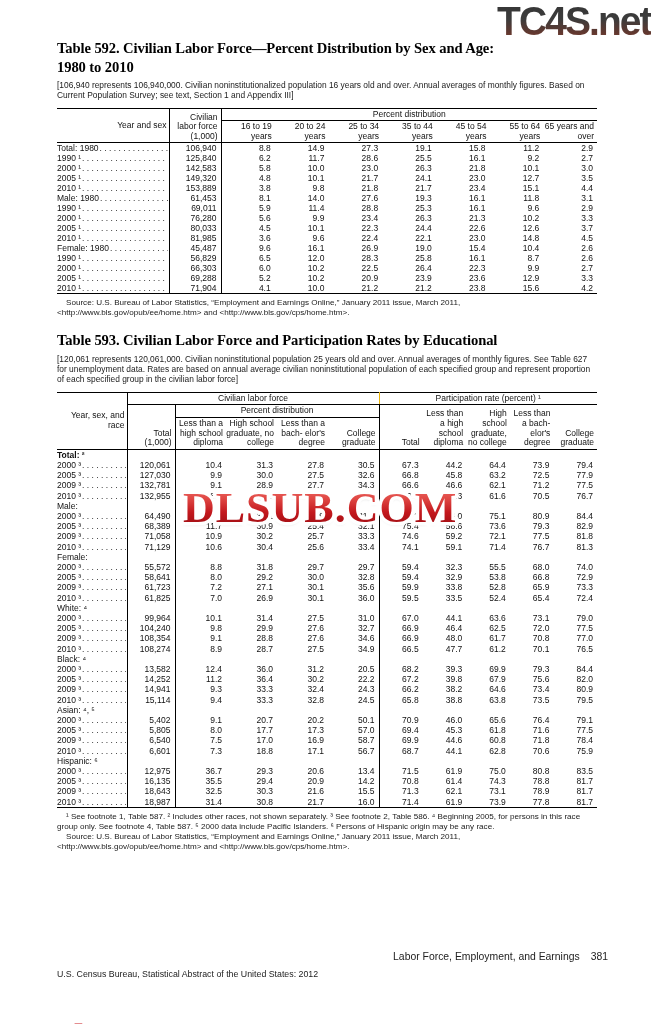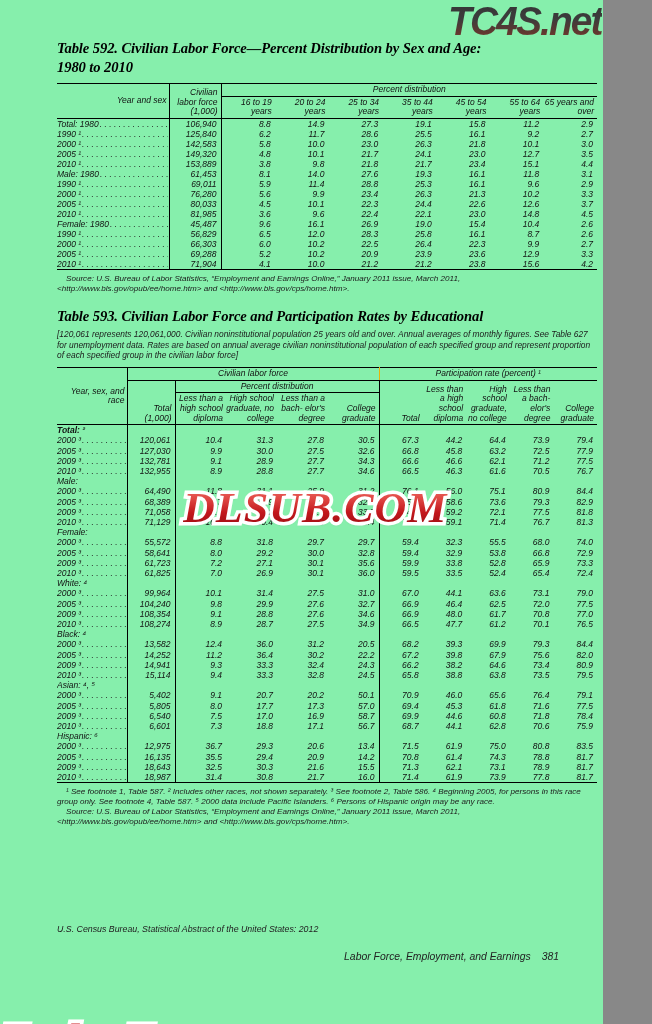--- a/index.html
+++ b/index.html
@@ -1,17 +1,17 @@
 <!DOCTYPE html>
 <html><head>
 <meta charset="utf-8">
 <style>
   html,body{margin:0;padding:0;background:#888;}
-  .page{position:relative;width:603px;height:1024px;background:#86efac;overflow:hidden;
-        font-family:"Liberation Sans","DejaVu Sans",sans-serif;color:#111;font-style:italic;}
+  .page{position:relative;width:652px;height:1024px;background:#ffffff;overflow:hidden;
+        font-family:"Liberation Sans","DejaVu Sans",sans-serif;color:#111;}
   .content{position:absolute;left:57px;top:0;width:540px;}
 
   
   .tbl-title{font-family:"Liberation Serif","DejaVu Serif",serif;font-weight:bold;
              font-size:14.6px;line-height:18.5px;letter-spacing:-0.1px;color:#000;margin:0;}
   .tbl-title.first{margin-top:39px;}
   .tbl-title.second{margin-top:13px;}
   .headnote{font-size:8.4px;line-height:10.3px;margin:4px 0 0 0;color:#1a1a1a;}
   .fnblock{margin-top:4px;}
   .fnblock p{margin:0;font-size:8.1px;line-height:10px;text-indent:9px;color:#1a1a1a;}
@@ -41,21 +41,21 @@
   .t593 th.t1000{border-right:1px solid #000;}
   .t593 th.pdg{border-right:1px solid #000;}
   .t593 th.prt{border-left:1px solid #000;}
   .t593 td.c0{border-right:1px solid #000;}
   .t593 td.c4{border-right:1px solid #000;}
   .b{font-weight:bold;}
 
   
   .chapline{position:absolute;top:951px;right:44px;font-size:10.4px;color:#222;}
   .chapline .pageno{margin-left:11px;}
-  .srcline{position:absolute;top:924px;left:57px;font-size:8.8px;color:#222;}
+  .srcline{position:absolute;top:969px;left:57px;font-size:8.8px;color:#222;}
 
   
   .wm{position:absolute;z-index:6;white-space:nowrap;}
   .wm-top{top:-2px;right:1px;font-family:"Liberation Sans","DejaVu Sans",sans-serif;
           font-weight:bold;font-size:41px;letter-spacing:-2px;transform:scaleX(.95);
           transform-origin:right top;
           background:linear-gradient(180deg,#343434 0%,#3c3c3c 45%,#63382f 75%,#96564a 100%);
           -webkit-background-clip:text;background-clip:text;color:transparent;}
   .wm-out{position:relative;font-family:"Liberation Serif","DejaVu Serif",serif;font-weight:bold;}
   .wm-out::before{content:attr(data-text);position:absolute;left:0;top:0;z-index:-1;
@@ -74,20 +74,21 @@
 <div class="page">
 
   <div class="wm wm-top">TC4S.net</div>
   <div class="wm wm-out wm-mid" data-text="DLSUB.COM"><span class="fill">DLSUB.COM</span></div>
   <div class="wm wm-out wm-bot" data-text="TradersXtreme.com"><span class="fill">TradersXtreme.com</span></div>
 
   <div class="content">
 
     <p class="tbl-title first"><span>Table 592. Civilian Labor Force—Percent Distribution by Sex and Age:</span><br>
        <span>1980 to 2010</span></p>
+    <p class="headnote">[106,940 represents 106,940,000. Civilian noninstitutionalized population 16 years old and over. Annual averages of monthly figures. Based on Current Population Survey; see text, Section 1 and Appendix III]</p>
 
     <table class="t t592">
       <colgroup>
           <col style="width:112px">
           <col style="width:52px">
         <col>
           <col>
           <col>
           <col>
           <col>

